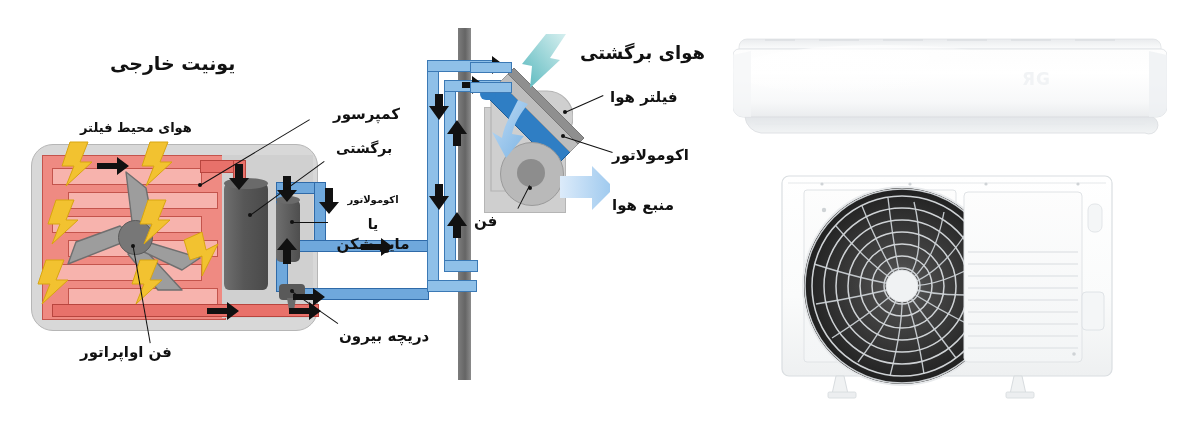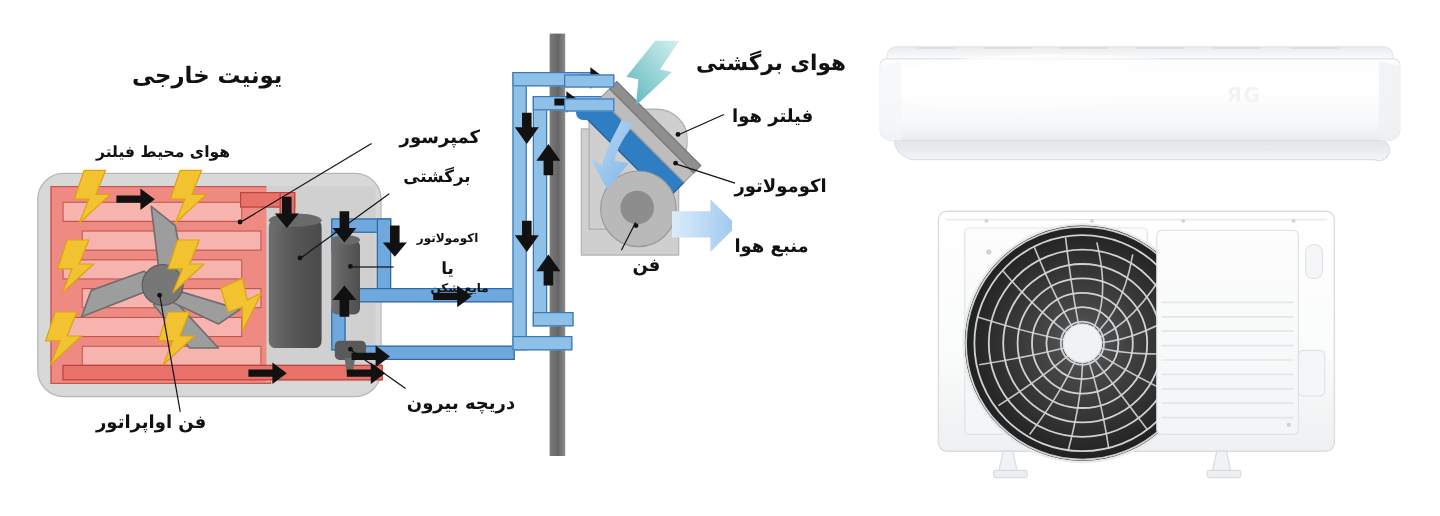--- a/index.html
+++ b/index.html
@@ -202,21 +202,21 @@
   <div class="lbl" style="left:333px;top:105px;font-size:15px;">کمپرسور</div>
   <div class="leader" style="left:200px;top:185px;width:128px;transform:rotate(-31deg);"></div>
   <div class="dot" style="left:198px;top:183px;"></div>
 
   <div class="lbl" style="left:336px;top:140px;font-size:14px;">برگشتی</div>
   <div class="leader" style="left:250px;top:215px;width:92px;transform:rotate(-36deg);"></div>
   <div class="dot" style="left:248px;top:213px;"></div>
 
   <div class="lbl c" style="left:325px;top:194px;width:96px;font-size:10px;">اکومولاتور</div>
   <div class="lbl c" style="left:325px;top:216px;width:96px;font-size:14px;">یا</div>
-  <div class="lbl c" style="left:335px;top:235px;width:96px;font-size:10px;">مایع شکن</div>
+  <div class="lbl c" style="left:325px;top:235px;width:96px;font-size:15px;">مایع شکن</div>
   <div class="leader" style="left:292px;top:222px;width:36px;transform:rotate(0deg);"></div>
   <div class="dot" style="left:290px;top:220px;"></div>
 
   <div class="lbl" style="left:80px;top:343px;font-size:15px;">فن اواپراتور</div>
   <div class="leader" style="left:133px;top:246px;width:98px;transform:rotate(80deg);"></div>
   <div class="dot" style="left:131px;top:244px;"></div>
 
   <div class="lbl" style="left:339px;top:327px;font-size:15px;">دریچه بیرون</div>
   <div class="leader" style="left:292px;top:291px;width:56px;transform:rotate(35deg);"></div>
   <div class="dot" style="left:290px;top:289px;"></div>
@@ -226,21 +226,21 @@
   <div class="lbl" style="left:610px;top:88px;font-size:15px;text-align:right;">فیلتر هوا</div>
   <div class="leader" style="left:565px;top:112px;width:42px;transform:rotate(-24deg);"></div>
   <div class="dot" style="left:563px;top:110px;"></div>
 
   <div class="lbl" style="left:612px;top:146px;font-size:15px;">اکومولاتور</div>
   <div class="leader" style="left:563px;top:136px;width:52px;transform:rotate(18deg);"></div>
   <div class="dot" style="left:561px;top:134px;"></div>
 
   <div class="lbl" style="left:612px;top:196px;font-size:15px;">منبع هوا</div>
 
-  <div class="lbl" style="left:527px;top:212px;font-size:15px;">فن</div>
+  <div class="lbl" style="left:474px;top:212px;font-size:15px;">فن</div>
   <div class="leader" style="left:518px;top:208px;width:26px;transform:rotate(-63deg);"></div>
   <div class="dot" style="left:528px;top:186px;"></div>
 
   <svg id="photo-indoor" viewBox="0 0 434 113">
     <defs>
       <linearGradient id="iduFace" x1="0" y1="0" x2="0" y2="1">
         <stop offset="0" stop-color="#fdfdfd"></stop>
         <stop offset="0.35" stop-color="#ffffff"></stop>
         <stop offset="0.78" stop-color="#f7f8f9"></stop>
         <stop offset="1" stop-color="#eaecee"></stop>

